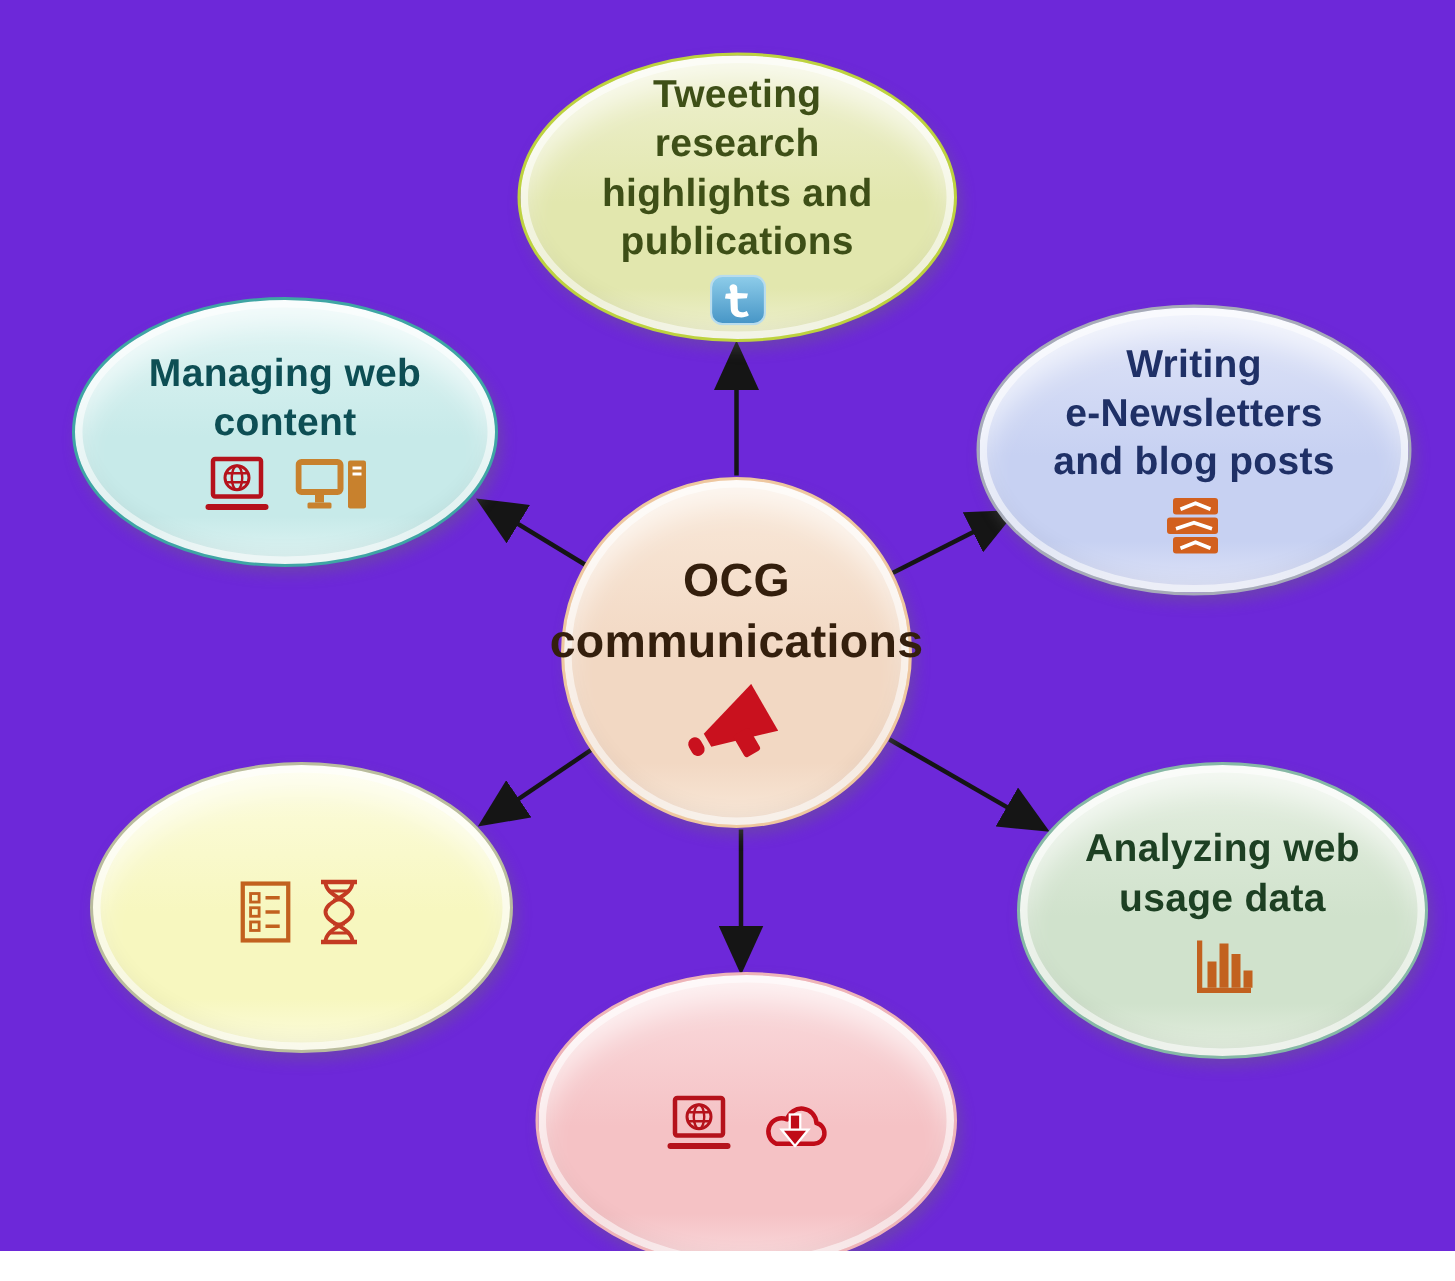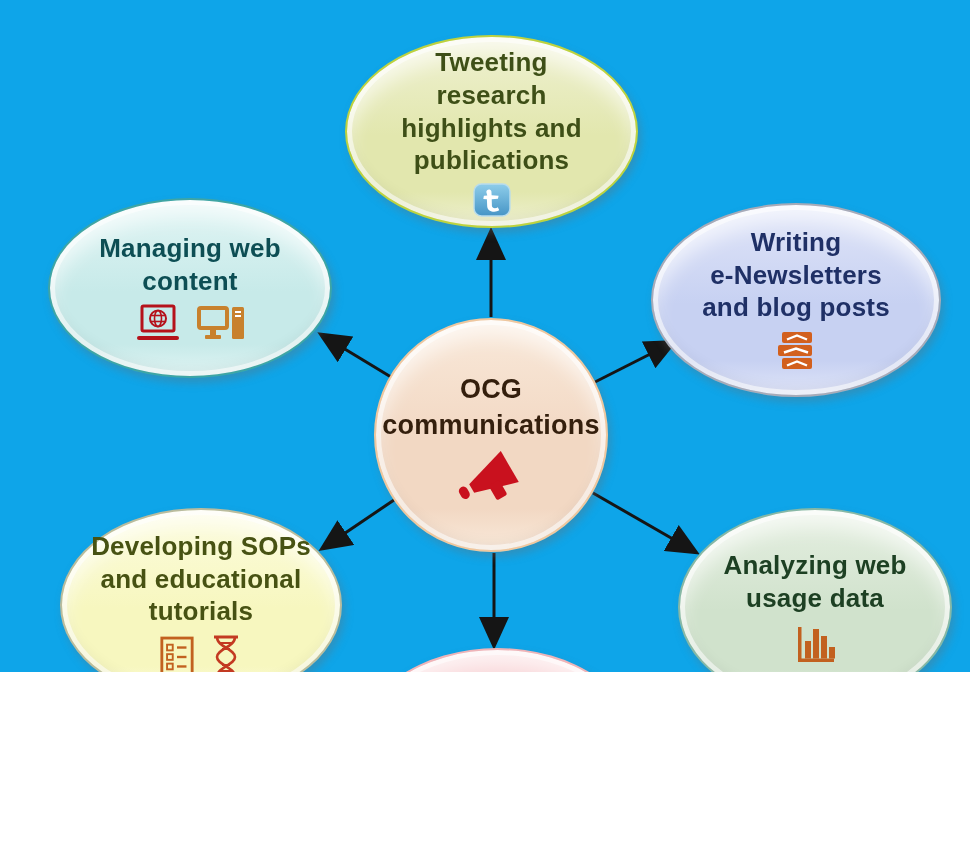--- a/index.html
+++ b/index.html
@@ -1,21 +1,21 @@
 <!DOCTYPE html>
 <html><head>
 <meta charset="utf-8">
 <style>
   * { margin:0; padding:0; box-sizing:border-box; }
   html,body { background:#ffffff; }
   body { font-family:"Liberation Sans", sans-serif; }
   .canvas {
     position:relative;
-    width:970px; height:672px;
-    background:#0ea5e9;
+    width:970px; height:834px;
+    background:#6d28d9;
     overflow:hidden;
   }
   .arrows-layer {
     position:absolute; left:0; top:0; width:970px; height:854px;
     pointer-events:none;
   }
   .bubble {
     position:absolute;
     border-radius:50%;
     display:flex;
@@ -54,21 +54,21 @@
   .node-newsletters { left:651px; top:203px; width:290px; height:194px;align-items:center; }
   .node-analytics   { left:678px; top:508px; width:274px; height:198px; }
   .node-resources   { left:357px; top:648px; width:281px; height:198px; }
   .node-sops        { left:60px;  top:508px; width:282px; height:194px; }
   .node-webcontent  { left:48px;  top:198px; width:284px; height:180px; }
 
   .center-circle {
     left:374px; top:318px; width:234px; height:234px;
     border-radius:50%;
   }
-  .center-circle .label { font-size:27px; line-height:1.3;margin-top:15px; }
+  .center-circle .label { font-size:31px; line-height:1.3;margin-top:15px; }
   .center-circle .icons { margin-top:8px; }
 </style>
 </head>
 <body>
 
 <div class="canvas">
 
   <svg class="arrows-layer" viewBox="0 0 970 854" style="color: rgb(21, 21, 21);">
     <defs>
       <marker id="ah" markerWidth="11" markerHeight="10" refX="8" refY="5" orient="auto">
@@ -163,23 +163,20 @@
         <svg width="50" height="40" viewBox="0 0 50 40">
           <path d="M12.5 32.5 h25 a7 7 0 0 0 1.8-13.8 a10 10 0 0 0 -19.6-2.4 a7.6 7.6 0 0 0 -7.2 16.2 z" fill="none" stroke="currentColor" stroke-width="3" stroke-linejoin="round"></path>
           <rect x="21.5" y="13" width="7" height="11" fill="currentColor" stroke="#ffffff" stroke-width="1.5"></rect>
           <polygon points="16,23 34,23 25,34" fill="currentColor" stroke="#ffffff" stroke-width="1.5"></polygon>
         </svg>
       </span>
     </div>
   </div>
 
   <div class="bubble node-sops" style="--fill: #f7f7bf; --fill-light: #fcfcde; --border: #b9bc9e; --text: #475213;">
-    <div class="label">Developing SOPs
-and educational
-tutorials</div>
     <div class="icons">
       <span class="icon" style="color: rgb(194, 97, 31);">
         <svg width="36" height="42" viewBox="0 0 38 44">
           <rect x="3" y="2" width="32" height="40" fill="none" stroke="currentColor" stroke-width="3"></rect>
           <g fill="none" stroke="currentColor" stroke-width="2">
             <rect x="8.5" y="9" width="6" height="6"></rect>
             <rect x="8.5" y="19" width="6" height="6"></rect>
             <rect x="8.5" y="29" width="6" height="6"></rect>
           </g>
           <g stroke="currentColor" stroke-width="2.5">

